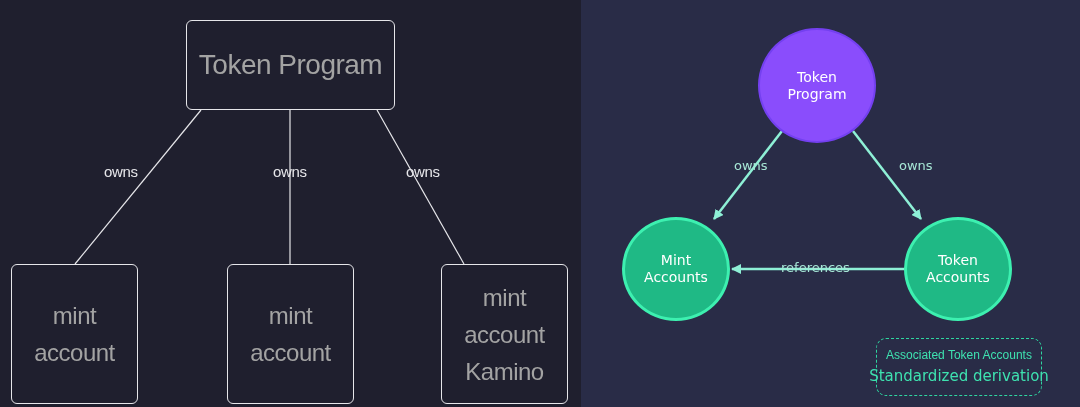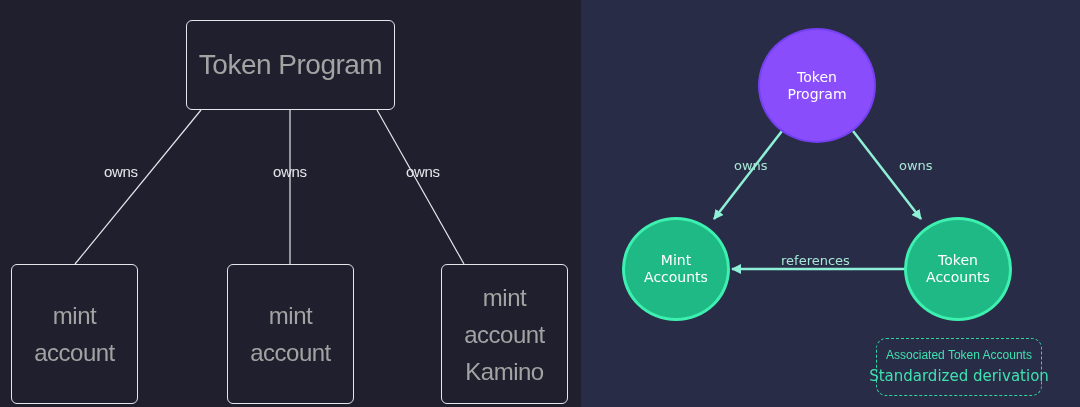--- a/index.html
+++ b/index.html
@@ -78,17 +78,17 @@
   <span>Mint</span>
   <span>Accounts</span>
 </div>
 <div class="node node-token">
   <span>Token</span>
   <span>Accounts</span>
 </div>
 
 <span class="edge-lbl" style="left:734px; top:158px;">owns</span>
 <span class="edge-lbl" style="left:899px; top:158px;">owns</span>
-<span class="edge-lbl" style="left:781px; top:253px;">references</span>
+<span class="edge-lbl" style="left:781px; top:260px;">references</span>
 
 <div class="ata"></div>
 <div class="ata-title">Associated Token Accounts</div>
 <div class="ata-sub">Standardized derivation</div>
 
 </body></html>

